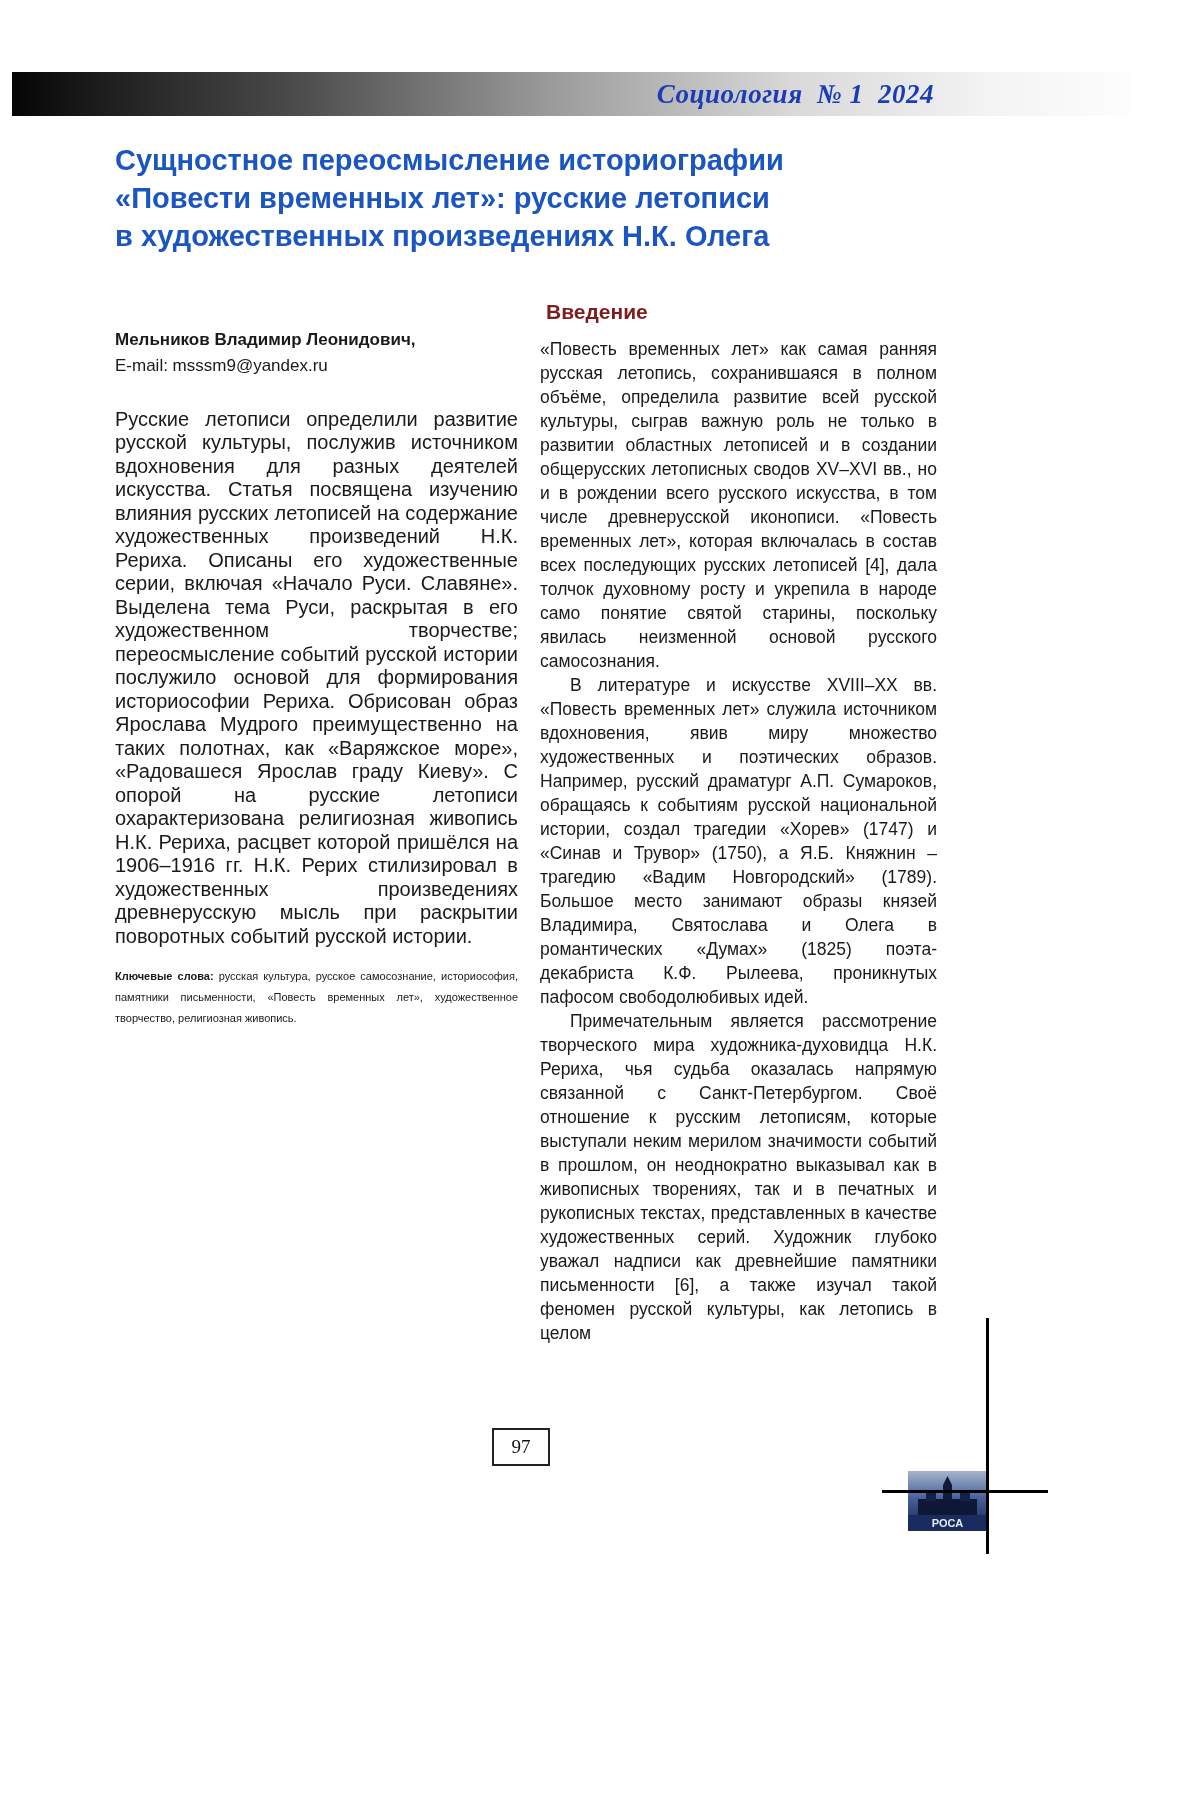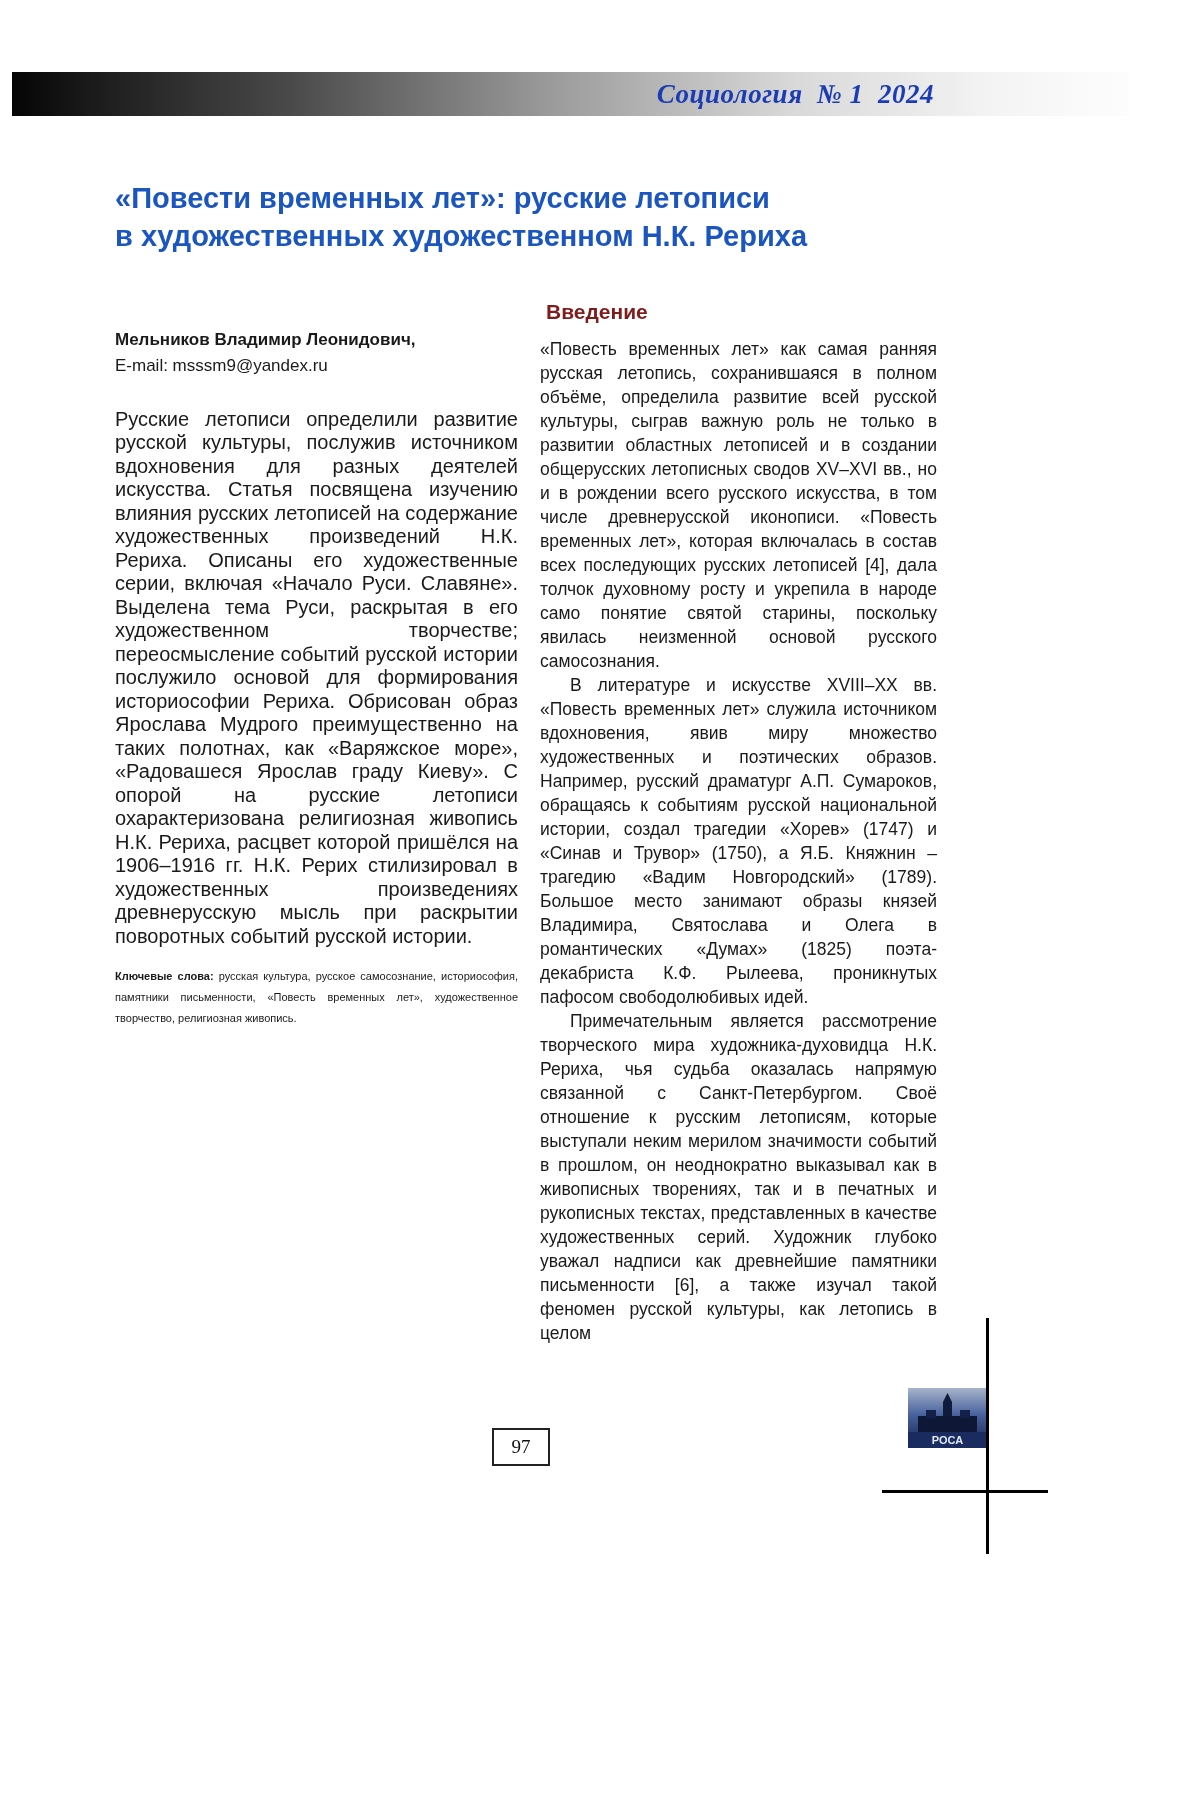--- a/index.html
+++ b/index.html
@@ -110,21 +110,21 @@
     align-items: center;
     justify-content: center;
     font-family: "Liberation Serif", serif;
     font-size: 19px;
     color: #111111;
   }
 
   .publisher-logo {
     position: absolute;
     left: 908px;
-    top: 1388px;
+    top: 1471px;
     width: 79px;
     height: 60px;
   }
 
   .crop-v {
     position: absolute;
     left: 986px;
     top: 1318px;
     width: 3px;
     height: 236px;
@@ -142,23 +142,23 @@
 </head>
 <body>
 
 <div class="page">
 
   <div class="header-bar">
     <span class="journal-name">Социология  № 1  2024</span>
   </div>
 
   <h1 class="article-title">
-    <br>
+    <span>Сущностное переосмысление историографии</span><br>
     <span>«Повести временных лет»: русские летописи</span><br>
-    <span>в художественных художественном Н.К. Рериха</span>
+    <span>в художественных произведениях Н.К. Олега</span>
   </h1>
 
   <div class="col col-left">
     <div class="author-name">Мельников Владимир Леонидович,</div>
     <div class="author-line">E-mail: msssm9@yandex.ru</div>
 
     <p class="abstract">Русские летописи определили развитие русской культуры, послужив источником вдохновения для разных деятелей искусства. Статья посвящена изучению влияния русских летописей на содержание художественных произведений Н.К. Рериха. Описаны его художественные серии, включая «Начало Руси. Славяне». Выделена тема Руси, раскрытая в его художественном творчестве; переосмысление событий русской истории послужило основой для формирования историософии Рериха. Обрисован образ Ярослава Мудрого преимущественно на таких полотнах, как «Варяжское море», «Радовашеся Ярослав граду Киеву». С опорой на русские летописи охарактеризована религиозная живопись Н.К. Рериха, расцвет которой пришёлся на 1906–1916 гг. Н.К. Рерих стилизировал в художественных произведениях древнерусскую мысль при раскрытии поворотных событий русской истории.</p>
 
     <p class="keywords"><span class="kw-label">Ключевые слова:</span><span> русская культура, русское самосознание, историософия, памятники письменности, «Повесть временных лет», художественное творчество, религиозная живопись.</span></p>
   </div>

